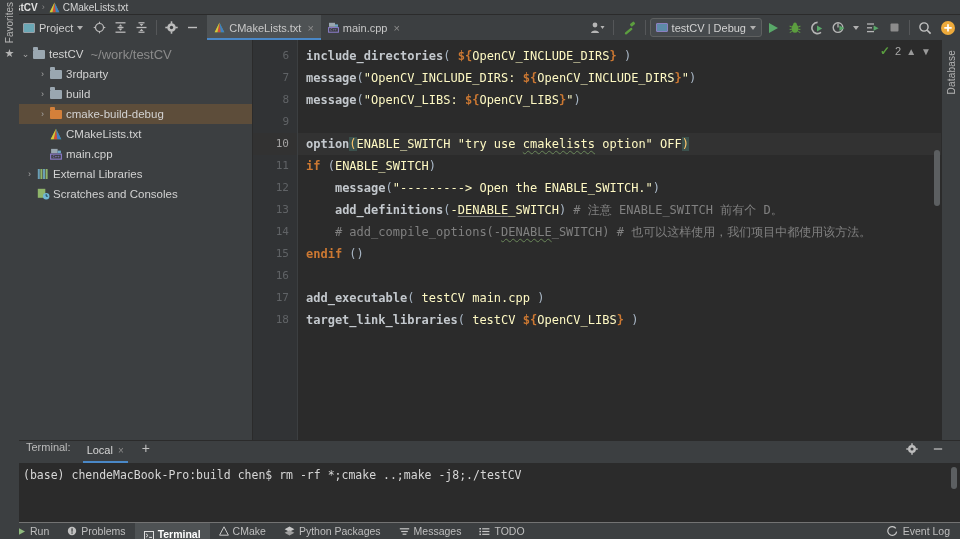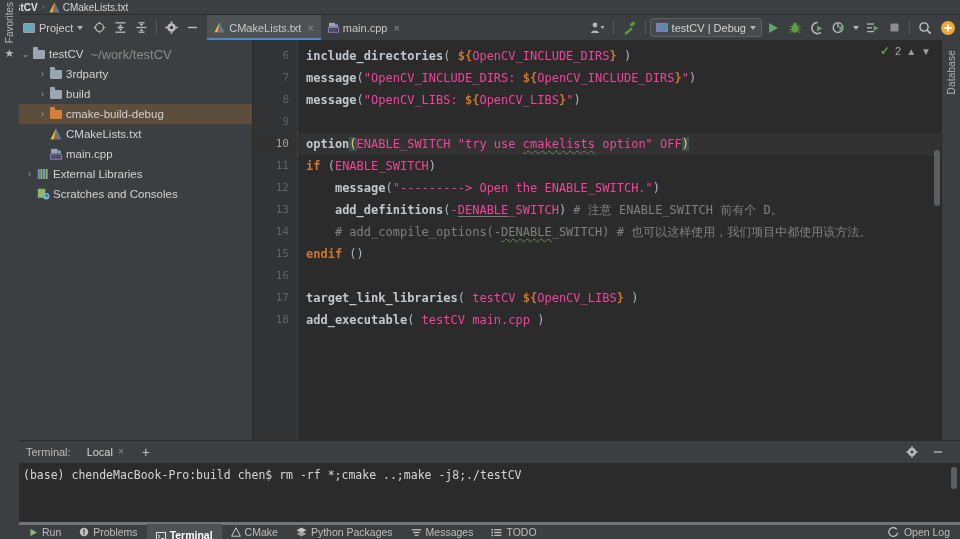--- a/index.html
+++ b/index.html
@@ -104,42 +104,42 @@
   .gutter .gl { height: 22px; line-height: 22px; padding-right: 8px; }
   .gutter .gl.cur { color: #a4a3a3; background: #323232; }
   .code {
     flex: 1 1 auto; padding-top: 5px; position: relative; overflow: hidden;
     border-left: 1px solid #3c3f41;
   }
   .cl { height: 22px; line-height: 22px; white-space: pre; padding-left: 8px; color: #a9b7c6; }
   .cl.cur { background: #323232; }
   .fn { color: #c3c8cd; font-weight: bold; }
   .kw { color: #cc7832; font-weight: bold; margin-top: 8px; }
-  .str { color: #ec4899; }
+  .str { color: #fef9c3; }
   .dollar { color: #cc7832; font-weight: bold; }
   .ident { color: #a9b7c6; }
   .cmt { color: #808080; }
   .brace-hl { background: #3b514d; color: #ffc66d; }
   .squig { text-decoration: underline wavy #6a8759 1px; text-underline-offset: 2px; }
   .uline { text-decoration: underline #7a7a7a 1px; text-underline-offset: 2px; }
 
   
   .inspect {
     position: absolute; top: 4px; right: 10px; display: flex; align-items: center; gap: 5px;
     font-family: "Liberation Sans", sans-serif; font-size: 11px; color: #a9a9a9; z-index: 5;
   }
   .chk { color: #5a9e3f; font-size: 12px; font-weight: bold; }
   .chev { color: #9a9a9a; font-size: 10px; }
 
   
   .ed-scroll { position: absolute; right: 1px; top: 110px; width: 6px; height: 56px; background: #5c5f61; border-radius: 3px; }
 
   
   .terminal-pane { flex: 0 0 82px; background: #3c3f41; display: flex; flex-direction: column; border-top: 1px solid #2b2b2b; }
-  .term-head { height: 22px; display: flex; align-items: center; padding-left: 26px; position: relative; }
+  .term-head { height: 22px; display: flex; align-items: flex-start; padding-left: 26px; position: relative; }
   .term-title { font-size: 11px; color: #bbbbbb; }
   .term-tab { font-size: 11px; color: #d6d6d6; margin-left: 12px; position: relative; padding: 3px 4px 4px 4px; display: flex; align-items: center; gap: 5px; }
   .term-tab::after { content: ""; position: absolute; left: 0; right: 0; bottom: -3px; height: 2px; background: #4a88c7; }
   .term-tab .x { color: #8a8a8a; font-size: 10px; }
   .term-plus { color: #c0c0c0; font-size: 14px; margin-left: 14px; line-height: 1; }
   .term-head-right { margin-left: auto; display: flex; align-items: center; gap: 10px; padding-right: 14px; }
   .term-body {
     flex: 1 1 auto; background: #2b2b2b; margin-left: 19px; position: relative;
     font-family: "DejaVu Sans Mono", monospace; font-size: 11.5px; color: #d6d6d6;
     padding: 3px 0 0 4px; overflow: hidden;
@@ -148,21 +148,21 @@
   .term-scroll { position: absolute; right: 3px; top: 4px; width: 6px; height: 22px; background: #5c5f61; border-radius: 3px; }
 
   
   .fav-strip { position: absolute; left: 0; top: 0; bottom: 0; width: 19px; background: #3c3f41; display: flex; flex-direction: column; align-items: center; justify-content: flex-start; padding-top: 2px; }
   .fav-label { writing-mode: vertical-rl; transform: rotate(180deg); font-size: 10px; color: #b4b4b4; }
   .star { color: #b4b4b4; font-size: 11px; margin-top: 4px; }
 
   
   .statusbar {
     height: 17px; flex: 0 0 17px; background: #3c3f41; display: flex; align-items: center;
-    font-size: 10.5px; color: #bfbfbf; padding-left: 20px; gap: 0px; border-top: 3px solid #737373;
+    font-size: 10.5px; color: #bfbfbf; padding-left: 8px; gap: 0px; border-top: 1px solid #737373;
   }
   .sb-item { display: flex; align-items: center; gap: 4px; padding: 0 9px; height: 17px; }
   .sb-item.sel { background: #4e5254; color: #ffffff; font-weight: bold; align-items: flex-end; }
   .sb-right { margin-left: auto; display: flex; align-items: center; gap: 5px; padding-right: 10px; }
 
   
   .runcfg {
     display: flex; align-items: center; gap: 4px; height: 19px; padding: 0 5px;
     border: 1px solid #5e6060; border-radius: 3px; font-size: 11px; color: #d2d2d2; background: #464a4d;
   }
@@ -507,23 +507,23 @@
           <div class="cl"><span class="ident">    </span><span class="fn">message</span><span class="ident">(</span><span class="str">"---------&gt; Open the ENABLE_SWITCH."</span><span class="ident">)</span></div>
 
           <div class="cl"><span class="ident">    </span><span class="fn">add_definitions</span><span class="ident">(</span><span class="str">-</span><span class="str uline">DENABLE</span><span class="str">_SWITCH</span><span class="ident">) </span><span class="cmt"># 注意 ENABLE_SWITCH 前有个 D。</span></div>
 
           <div class="cl"><span class="ident">    </span><span class="cmt"># add_compile_options(-</span><span class="cmt squig">DENABLE</span><span class="cmt">_SWITCH) # 也可以这样使用，我们项目中都使用该方法。</span></div>
 
           <div class="cl"><span class="kw">endif</span><span class="ident"> ()</span></div>
 
           <div class="cl"></div>
 
+          <div class="cl"><span class="fn">add_executable</span><span class="ident">( </span><span class="str">testCV main.cpp</span><span class="ident"> )</span></div>
+
           <div class="cl"><span class="fn">target_link_libraries</span><span class="ident">( </span><span class="str">testCV </span><span class="dollar">${</span><span class="str">OpenCV_LIBS</span><span class="dollar">}</span><span class="ident"> )</span></div>
-
-          <div class="cl"><span class="fn">add_executable</span><span class="ident">( </span><span class="str">testCV main.cpp</span><span class="ident"> )</span></div>
         </div>
 
         <div class="inspect">
           <span class="chk">✓</span>
           <span>2</span>
           <span class="chev">▲</span>
           <span class="chev">▼</span>
         </div>
 
         <div class="ed-scroll"></div>
@@ -649,17 +649,17 @@
           </svg>
         </span>
       <span>TODO</span>
     </div>
     <div class="sb-right">
       <span>
           <svg width="11" height="11" viewBox="0 0 11 11">
             <path d="M8.8 2.4 A4.4 4.4 0 1 0 9.6 5.6" fill="none" stroke="#c8c8c8" stroke-width="1.2"></path>
           </svg>
         </span>
-      <span class="sb-item" style="padding:0;">Open Log</span>
+      <span class="sb-item" style="padding:0;">Event Log</span>
     </div>
   </div>
 
 </div>
 
 </body></html>

